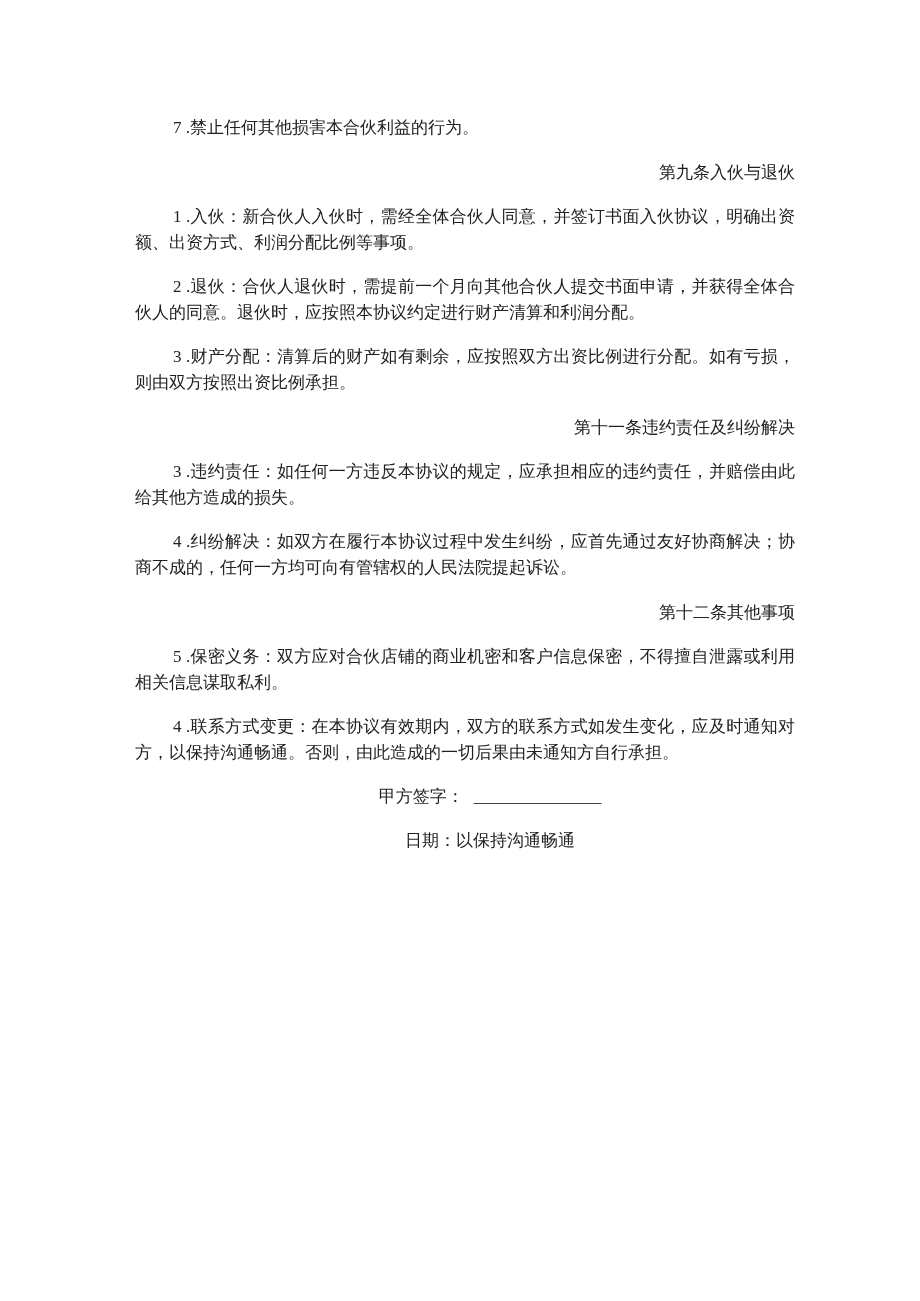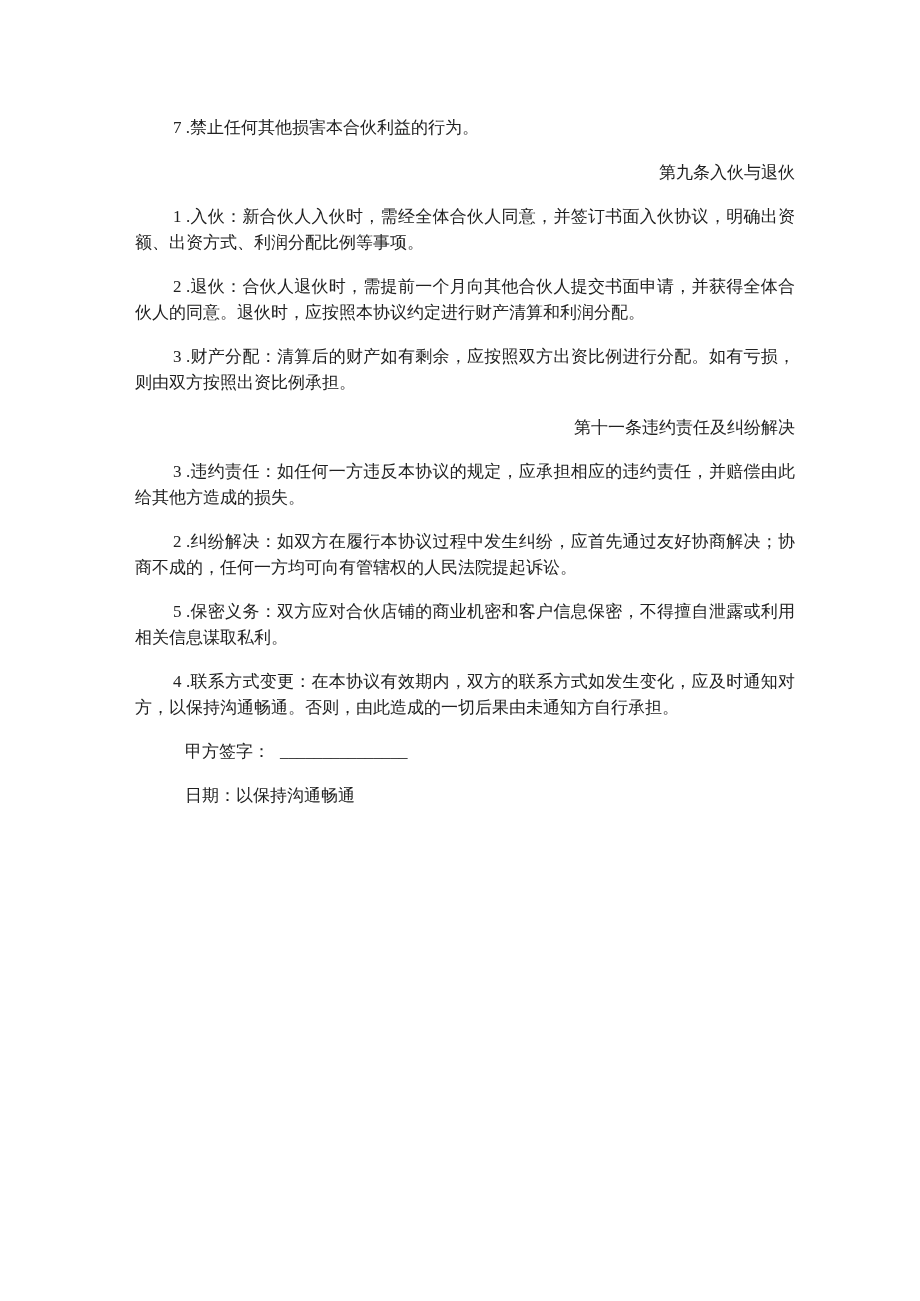--- a/index.html
+++ b/index.html
@@ -18,21 +18,21 @@
   .content p{
     margin:0 0 18px 0;
     font-size:17px;
     line-height:26px;
     text-indent:38px;
     text-align:justify;
     white-space:pre-wrap;
     color:#212121;
   }
   .content p.heading{text-align:right;margin-top:19px;}
-  .content p.sig{text-indent:50px;text-align:left;font-family:Liberation Serif, serif;}
+  .content p.sig{text-indent:50px;text-align:center;font-family:Liberation Serif, serif;}
   .blank{margin-left:10px;letter-spacing:0;}
 </style>
 </head>
 <body>
 
 <div class="page">
   <div class="content">
 
     <p>7 .禁止任何其他损害本合伙利益的行为。</p>
 
@@ -44,22 +44,23 @@
 
 
 
 
     <p>3 .财产分配：清算后的财产如有剩余，应按照双方出资比例进行分配。如有亏损，则由双方按照出资比例承担。</p>
 
     <p class="heading">第十一条违约责任及纠纷解决</p>
 
     <p>3 .违约责任：如任何一方违反本协议的规定，应承担相应的违约责任，并赔偿由此给其他方造成的损失。</p>
 
-    <p>2 .纠纷解决：如双方在履行本协议过程中发生纠纷，应首先通过友好协商解决；协商不成的，任何一方均可向有管辖权的人民法院提起诉讼。</p>
+    <p>4 .纠纷解决：如双方在履行本协议过程中发生纠纷，应首先通过友好协商解决；协商不成的，任何一方均可向有管辖权的人民法院提起诉讼。</p>
 
+    <p class="heading">第十二条其他事项</p>
 
     <p>5 .保密义务：双方应对合伙店铺的商业机密和客户信息保密，不得擅自泄露或利用相关信息谋取私利。</p>
 
 
 
     <p>4 .联系方式变更：在本协议有效期内，双方的联系方式如发生变化，应及时通知对方，以保持沟通畅通。否则，由此造成的一切后果由未通知方自行承担。</p>
 
     <p class="sig"><span>甲方签字：</span><span class="blank">_______________</span></p>
 
     <p class="sig"><span>日期：</span><span>以保持沟通畅通</span></p>

